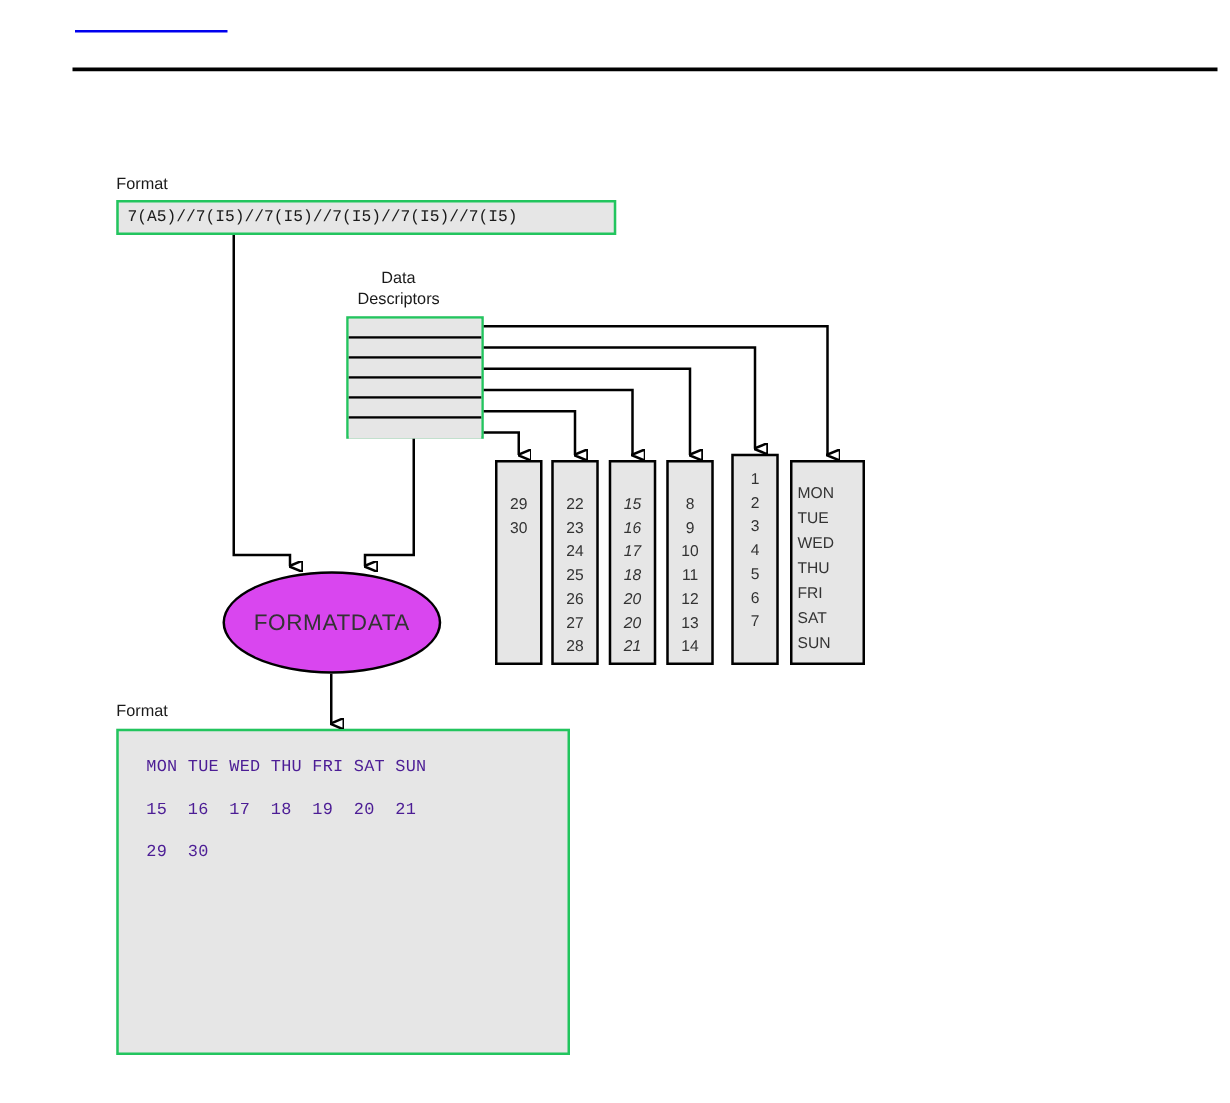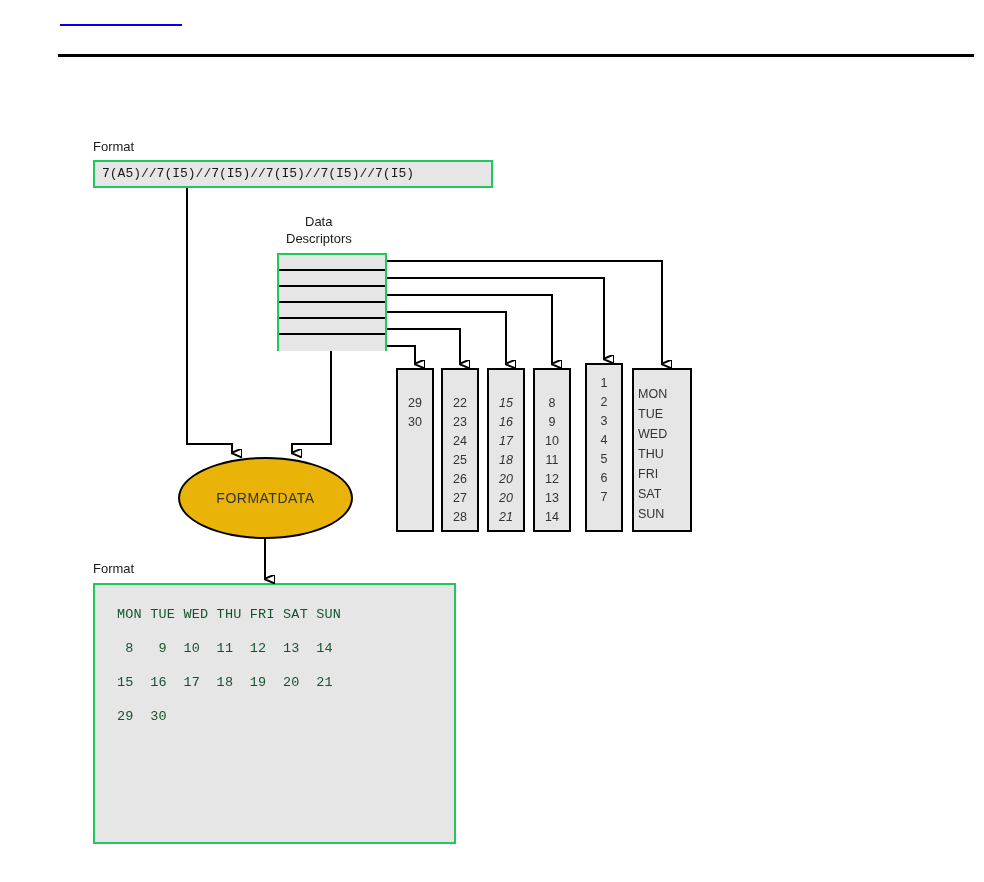--- a/index.html
+++ b/index.html
@@ -117,43 +117,43 @@
   }
   .col div { white-space: nowrap; }
 
   
   .ellipse {
     position: absolute;
     left: 178px;
     top: 437px;
     width: 175px;
     height: 82px;
-    background: #eab308;
+    background: #d946ef;
     border: 2px solid #000000;
     border-radius: 50%;
     box-sizing: border-box;
     display: flex;
     align-items: center;
     justify-content: center;
-    font-size: 14px;
+    font-size: 18px;
     letter-spacing: 0.5px;
     color: #333333;
   }
 
   
   .out-label { left: 93px; top: 541px; }
   .out-box {
     left: 93px;
     top: 563px;
     width: 363px;
     height: 261px;
     padding: 22px 0 0 22px;
     box-sizing: border-box;
     font-size: 13px;
-    color: #14532d;
+    color: #4c1d95;
   }
   .out-line {
     height: 34px;
     white-space: pre;
     font-family: "Liberation Mono", monospace;
     font-size: 13.5px;
     letter-spacing: 0.2px;
   }
 
   
@@ -236,21 +236,20 @@
     <div>FRI</div>
     <div>SAT</div>
     <div>SUN</div>
   </div>
 
   <div class="ellipse">FORMATDATA</div>
 
   <div class="caption out-label">Format</div>
   <div class="box out-box">
     <div class="out-line">MON TUE WED THU FRI SAT SUN</div>
-    <div class="out-line"> 8   9  10  11  12  13  14</div>
     <div class="out-line">15  16  17  18  19  20  21</div>
     <div class="out-line">29  30</div>
   </div>
 
   <svg class="wires" viewBox="0 0 984 882">
     <defs>
       <marker id="arw" markerWidth="9" markerHeight="11" refX="4.5" refY="10" orient="auto" markerUnits="userSpaceOnUse">
         <path d="M0,0 L9,0 L4.5,11 Z" fill="#000000" stroke="none"></path>
       </marker>
     </defs>

